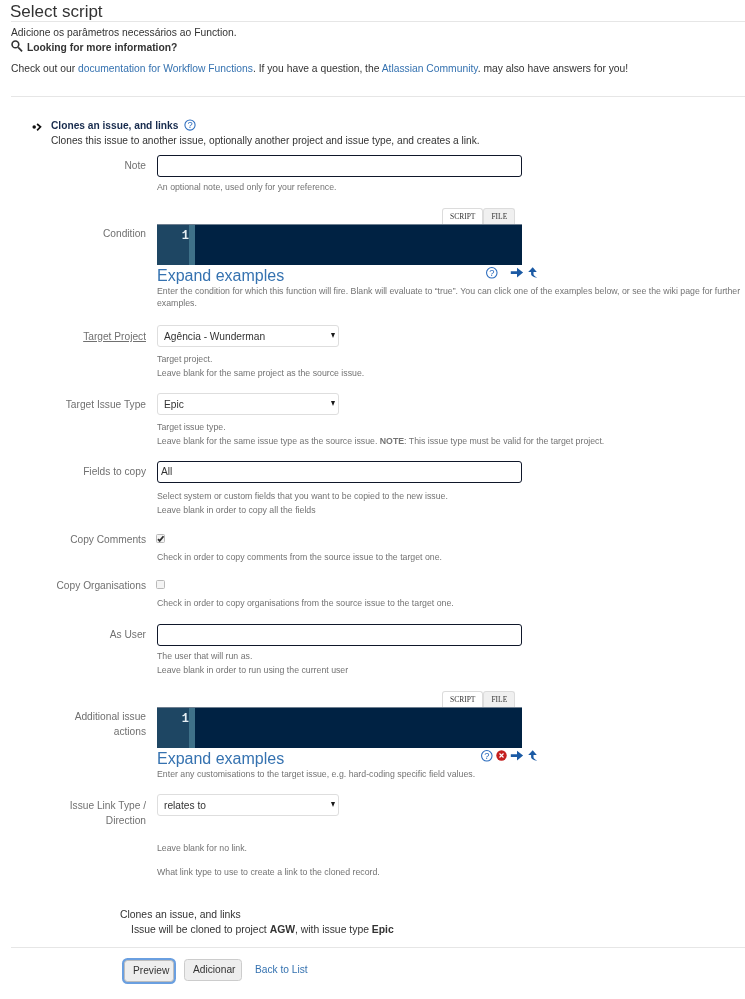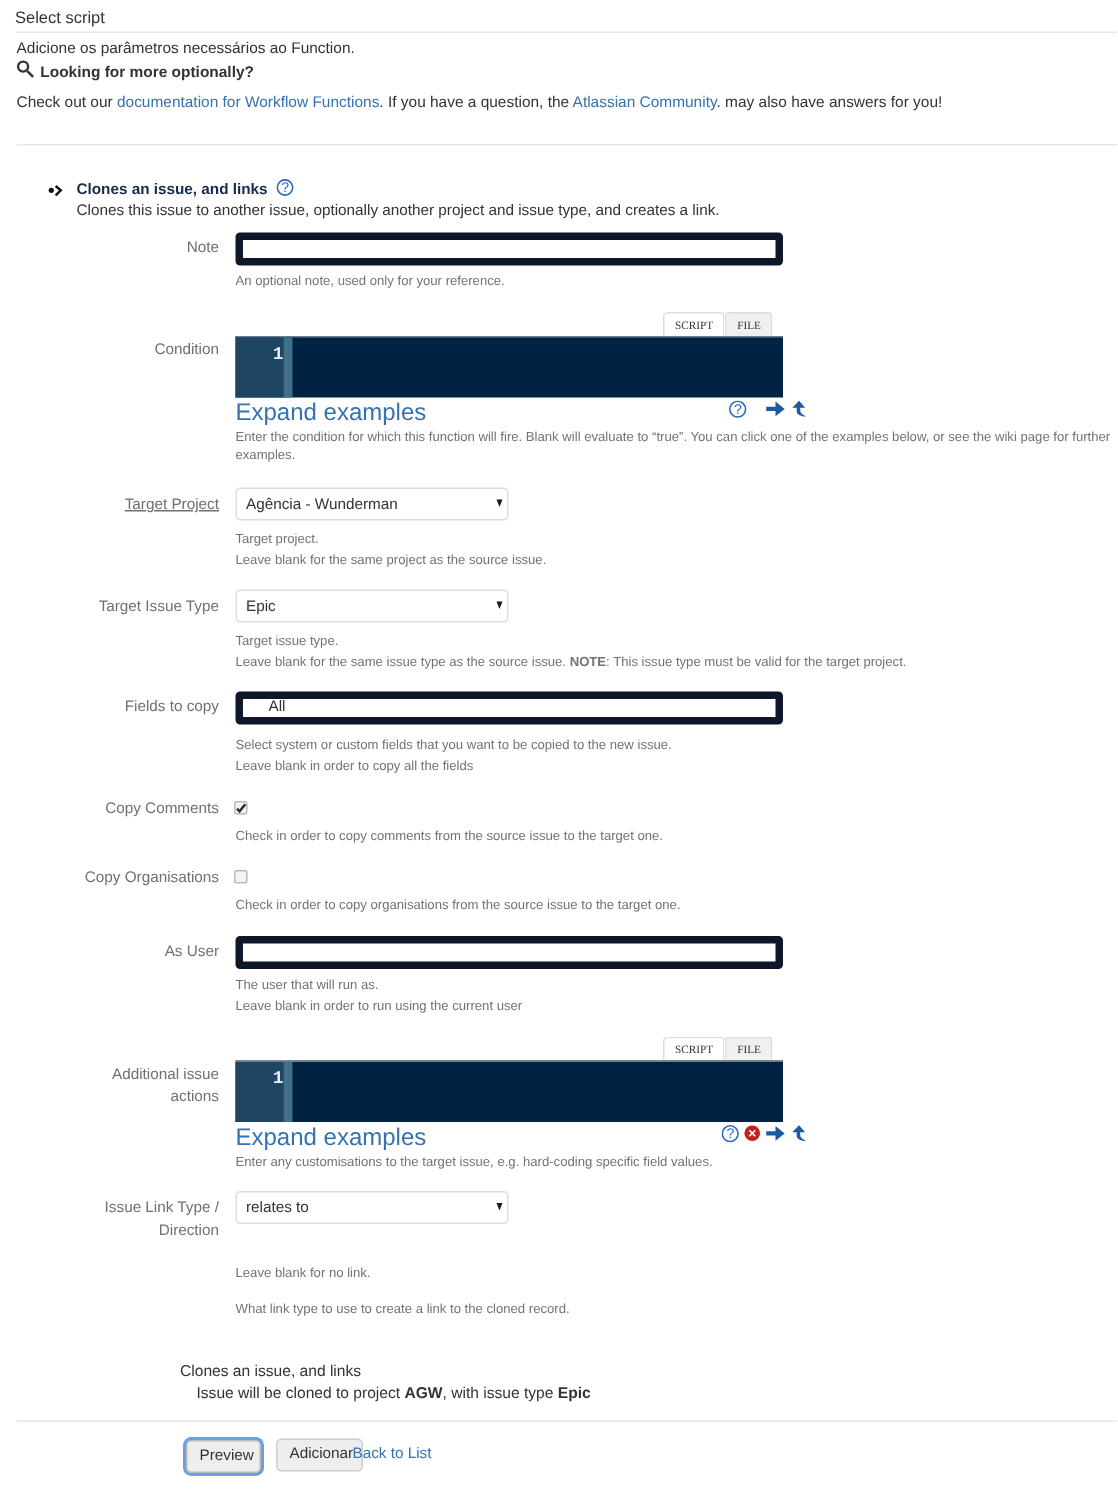--- a/index.html
+++ b/index.html
@@ -11,43 +11,43 @@
     font-size:12px;
     color:#333333;
     position:relative;
     overflow:hidden;
   }
   .abs { position:absolute; }
 
   
   .page-title {
     left:10px; top:4px;
-    font-size:11px; color:#333; line-height:16px;
+    font-size:17px; color:#333; line-height:16px;
   }
   .rule { left:11px; right:0; height:1px; background:#e6e6e6; }
 
   .intro-line { left:11px; font-size:10.3px; color:#333; line-height:13px; }
   .intro-bold { font-weight:bold; }
   .link { color:#3572b0; text-decoration:none; }
 
   
   .fn-title { left:51px; top:119px; font-size:10.2px; font-weight:bold; color:#172b4d; }
   .fn-desc  { left:51px; top:135px; font-size:10.2px; color:#333; }
   .fn-icon  { left:32px; top:122px; }
 
   
   .f-label {
     font-size:10.2px; color:#707070; text-align:right;
     left:0px; width:146px; line-height:15px;
   }
   .f-desc { font-size:8.75px; color:#737373; line-height:12px; left:157px; }
   .f-input {
-    box-sizing:border-box; height:22px; border:5px solid #0f172a;
+    box-sizing:border-box; height:22px; border:1px solid #0f172a;
     border-radius:3px; background:#fff; font-family:"Liberation Sans", sans-serif;
-    font-size:10.2px; color:#333; padding:1px 3px 2px 17px; outline:none;
+    font-size:10.2px; color:#333; padding:1px 3px 2px 3px; outline:none;
   }
   .f-select {
     box-sizing:border-box; height:22px; border:1px solid #dedede;
     border-radius:3px; background:#fff; font-family:"Liberation Sans", sans-serif;
     font-size:10.2px; color:#333; padding:1px 20px 1px 6px; outline:none;
     -webkit-appearance:none; appearance:none;
   }
   .sel-wrap { position:absolute; }
   .sel-arrow { position:absolute; right:4.5px; top:7.6px; width:0; height:0;
      border-left:2.5px solid transparent; border-right:2.5px solid transparent;
@@ -95,21 +95,21 @@
 
 <div class="abs intro-line" style="top:26px;">Adicione os parâmetros necessários ao Function.</div>
 
 <div class="abs" style="left:11px; top:40px; font-size:10.3px; line-height:13px;">
   <span style="display:inline-block;vertical-align:-2px;">
     <svg width="13" height="13" viewBox="0 0 13 13" aria-hidden="true">
       <circle cx="4.4" cy="4.4" r="3.35" fill="none" stroke="#333" stroke-width="1.6"></circle>
       <line x1="7.2" y1="7.4" x2="11.1" y2="11.3" stroke="#333" stroke-width="1.7" stroke-linecap="butt"></line>
     </svg>
   </span>
-  <span class="intro-bold">Looking for more optionally?</span>
+  <span class="intro-bold">Looking for more information?</span>
 </div>
 
 <div class="abs intro-line" style="top:62px;">
   <span>Check out our </span><a class="link">documentation for Workflow Functions</a><span>. If you have a question, the </span><a class="link">Atlassian Community</a><span>. may also have answers for you!</span>
 </div>
 
 <div class="abs rule" style="top:96px;"></div>
 
 <div class="abs fn-icon">
   <svg width="14" height="10" viewBox="0 0 14 10">
@@ -253,13 +253,13 @@
 <div class="abs f-desc" style="top:842px;">Leave blank for no link.</div>
 
 <div class="abs" style="left:120px; top:909px; font-size:10.4px; color:#333;">Clones an issue, and links</div>
 <div class="abs" style="left:131px; top:924px; font-size:10.4px; color:#333; ">
   <span>Issue will be cloned to project </span><b>AGW</b><span>, with issue type </span><b>Epic</b>
 </div>
 <div class="abs rule" style="top:947px;"></div>
 
 <button class="abs btn focused" style="left:124px; top:960px; width:50px;">Preview</button>
 <button class="abs btn" style="left:184px; top:959px; width:58px;">Adicionar</button>
-<a class="abs link" style="left:235px; top:964px; font-size:10.2px;">Back to List</a>
+<a class="abs link" style="left:255px; top:964px; font-size:10.2px;">Back to List</a>
 
 </body></html>

